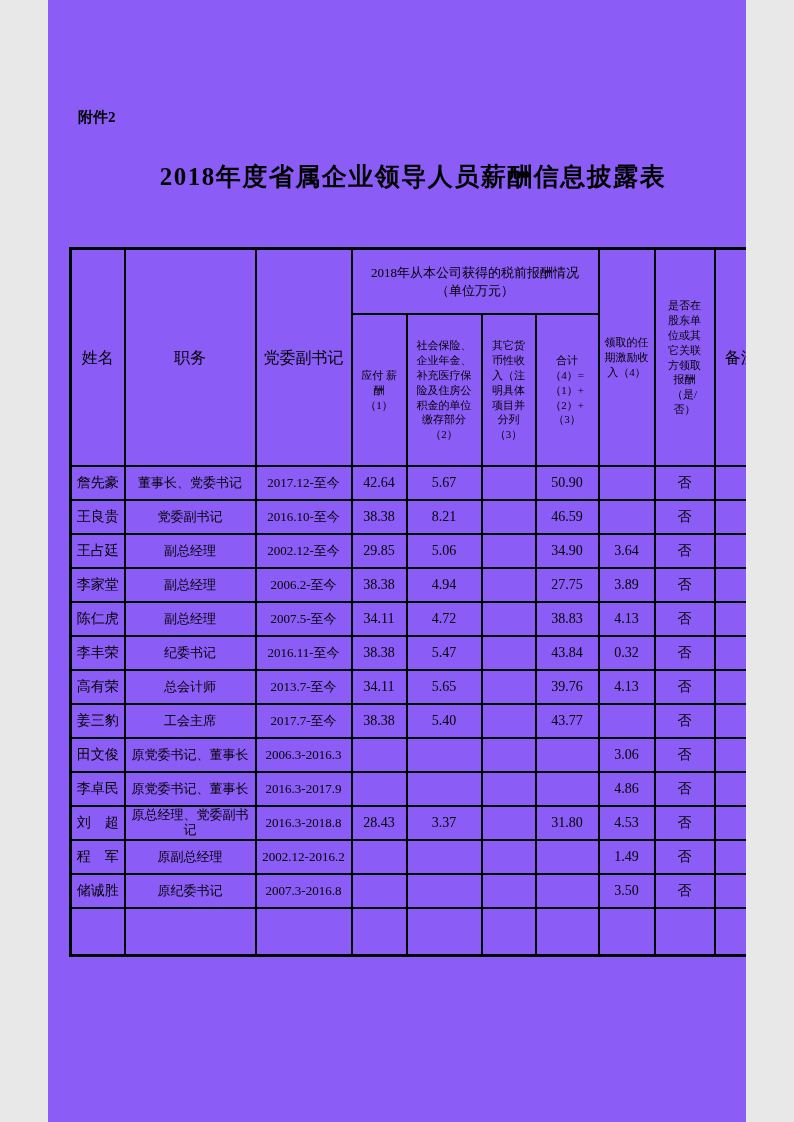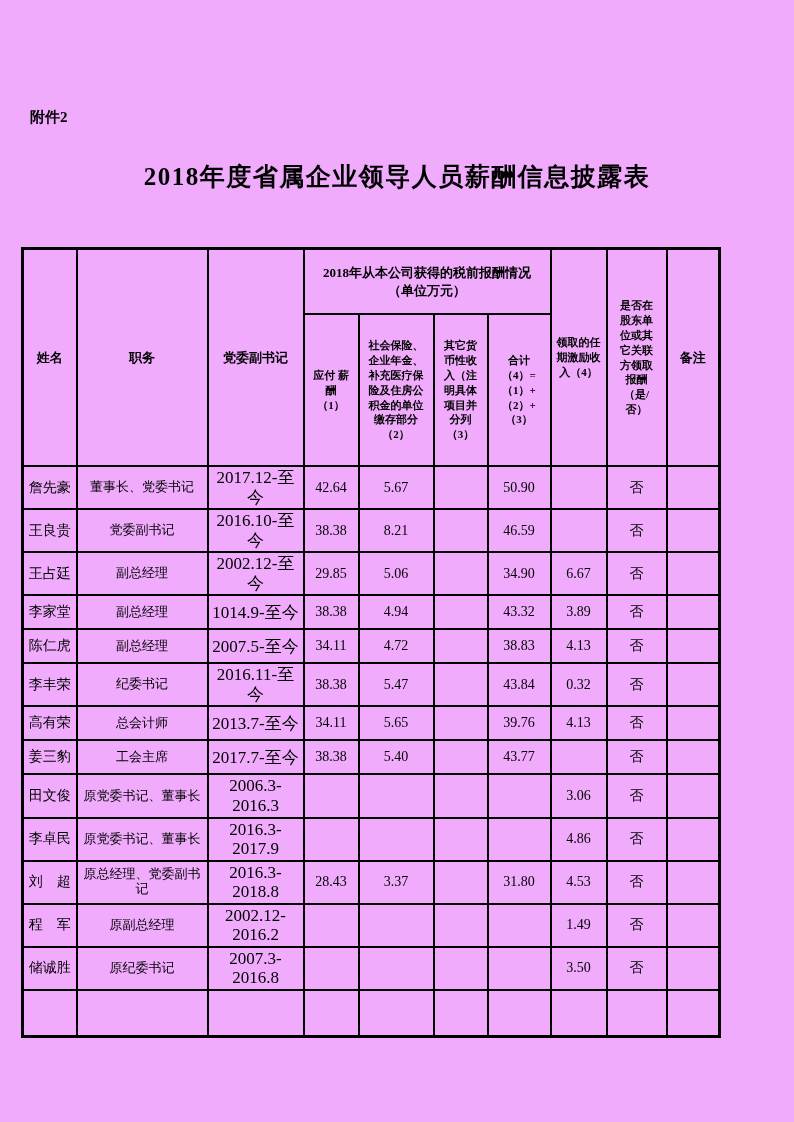--- a/index.html
+++ b/index.html
@@ -1,36 +1,36 @@
 <!DOCTYPE html>
 <html><head>
 <meta charset="utf-8">
 <style>
   * { margin: 0; padding: 0; box-sizing: border-box; }
   html, body { background: #e8e8e8; }
   .page {
     position: relative;
-    width: 794px;
+    width: 698px;
     height: 1122px;
     margin: 0 auto;
-    background: #f0abfc;
+    background: #8b5cf6;
     font-family: "Liberation Serif", "DejaVu Serif", serif;
     color: #000000;
     overflow: hidden;
   }
   .attachment-label {
     position: absolute;
     left: 30px;
     top: 108px;
     font-size: 15px;
     font-weight: bold;
   }
   .doc-title {
     position: absolute;
-    left: 0;
+    left: 16px;
     top: 160px;
     width: 100%;
     text-align: center;
     font-size: 25px;
     font-weight: bold;
     letter-spacing: 1.5px;
   }
   table.salary-table {
     position: absolute;
     left: 21px;
@@ -40,40 +40,40 @@
     table-layout: fixed;
     border: 3px solid #000;
   }
   .salary-table th, .salary-table td {
     border: 2px solid #000;
     vertical-align: middle;
     text-align: center;
     overflow: hidden;
   }
   .salary-table th {
-    font-weight: bold;
+    font-weight: normal;
     white-space: pre-line;
     padding: 14px 3px;
     line-height: 1.35;
   }
   .hr-group { height: 63px; }
   .hr-sub   { height: 152px; }
-  .hc-main  { font-size: 13px; }
+  .hc-main  { font-size: 16px; }
   .hc-group { font-size: 13px; }
   .hc-sub   { font-size: 11px; }
   .al       { text-align: left; }
   .salary-table td {
     height: 34px;
     font-size: 14px;
     padding: 1px 2px;
     line-height: 1.15;
   }
   .salary-table tbody tr:last-child td { height: 47px; }
   td.c-pos { font-size: 13px; }
-  td.c-ten { font-size: 17px; }
+  td.c-ten { font-size: 13px; }
 </style>
 </head>
 <body>
 
 <div class="page">
 
   <div class="attachment-label">附件2</div>
 
   <div class="doc-title">2018年度省属企业领导人员薪酬信息披露表</div>
 
@@ -164,33 +164,33 @@
         </tr>
 
         <tr>
           <td class="c-name">王占廷</td>
           <td class="c-pos">副总经理</td>
           <td class="c-ten">2002.12-至今</td>
           <td class="c-num">29.85</td>
           <td class="c-num">5.06</td>
           <td class="c-num"></td>
           <td class="c-num">34.90</td>
-          <td class="c-num">6.67</td>
+          <td class="c-num">3.64</td>
           <td class="c-yn">否</td>
           <td class="c-rem"></td>
         </tr>
 
         <tr>
           <td class="c-name">李家堂</td>
           <td class="c-pos">副总经理</td>
-          <td class="c-ten">1014.9-至今</td>
+          <td class="c-ten">2006.2-至今</td>
           <td class="c-num">38.38</td>
           <td class="c-num">4.94</td>
           <td class="c-num"></td>
-          <td class="c-num">43.32</td>
+          <td class="c-num">27.75</td>
           <td class="c-num">3.89</td>
           <td class="c-yn">否</td>
           <td class="c-rem"></td>
         </tr>
 
         <tr>
           <td class="c-name">陈仁虎</td>
           <td class="c-pos">副总经理</td>
           <td class="c-ten">2007.5-至今</td>
           <td class="c-num">34.11</td>

